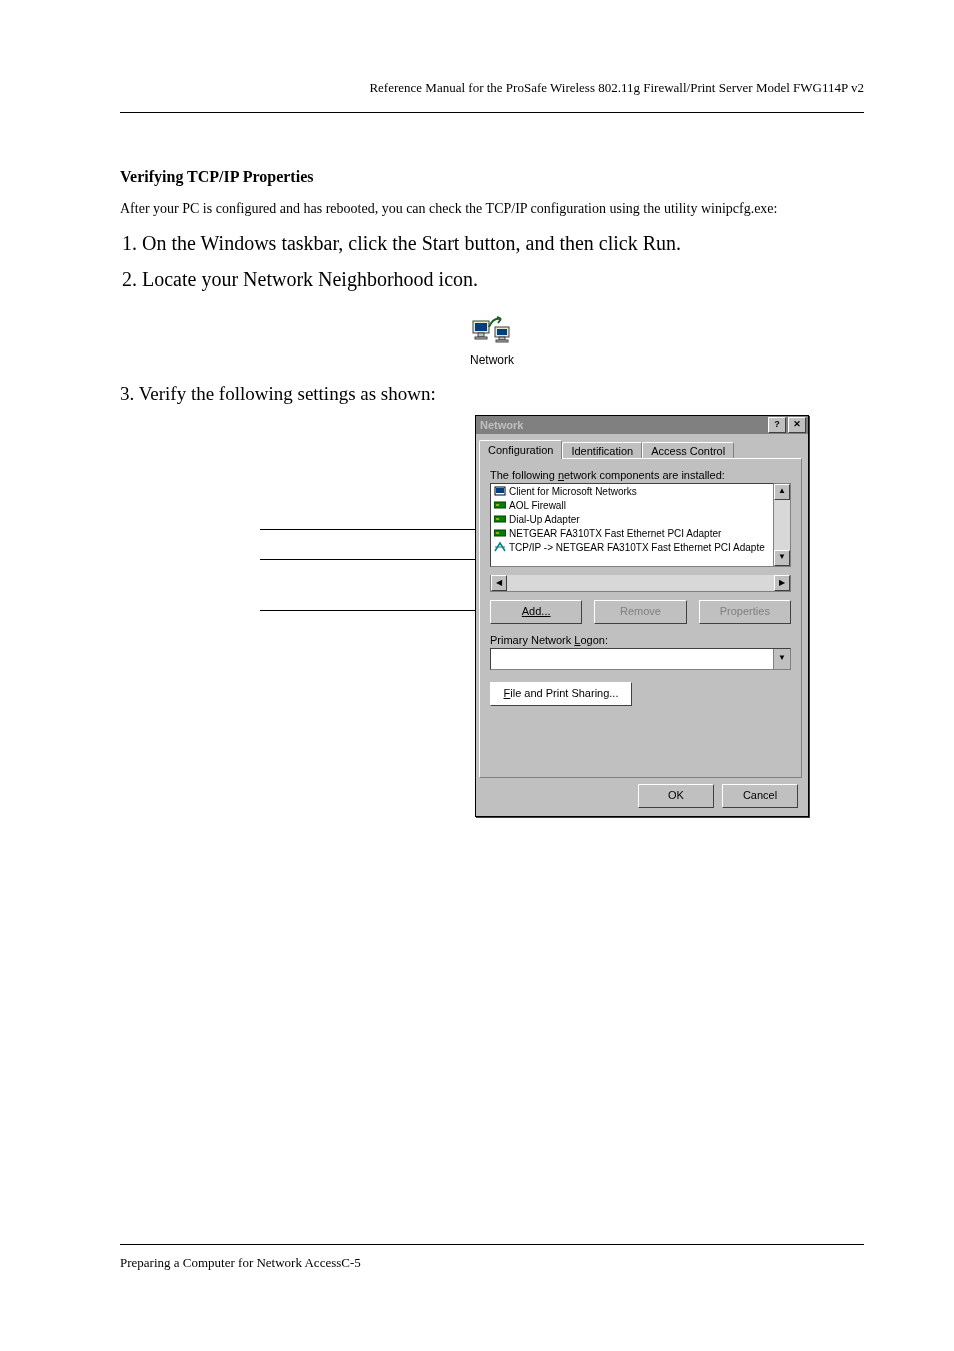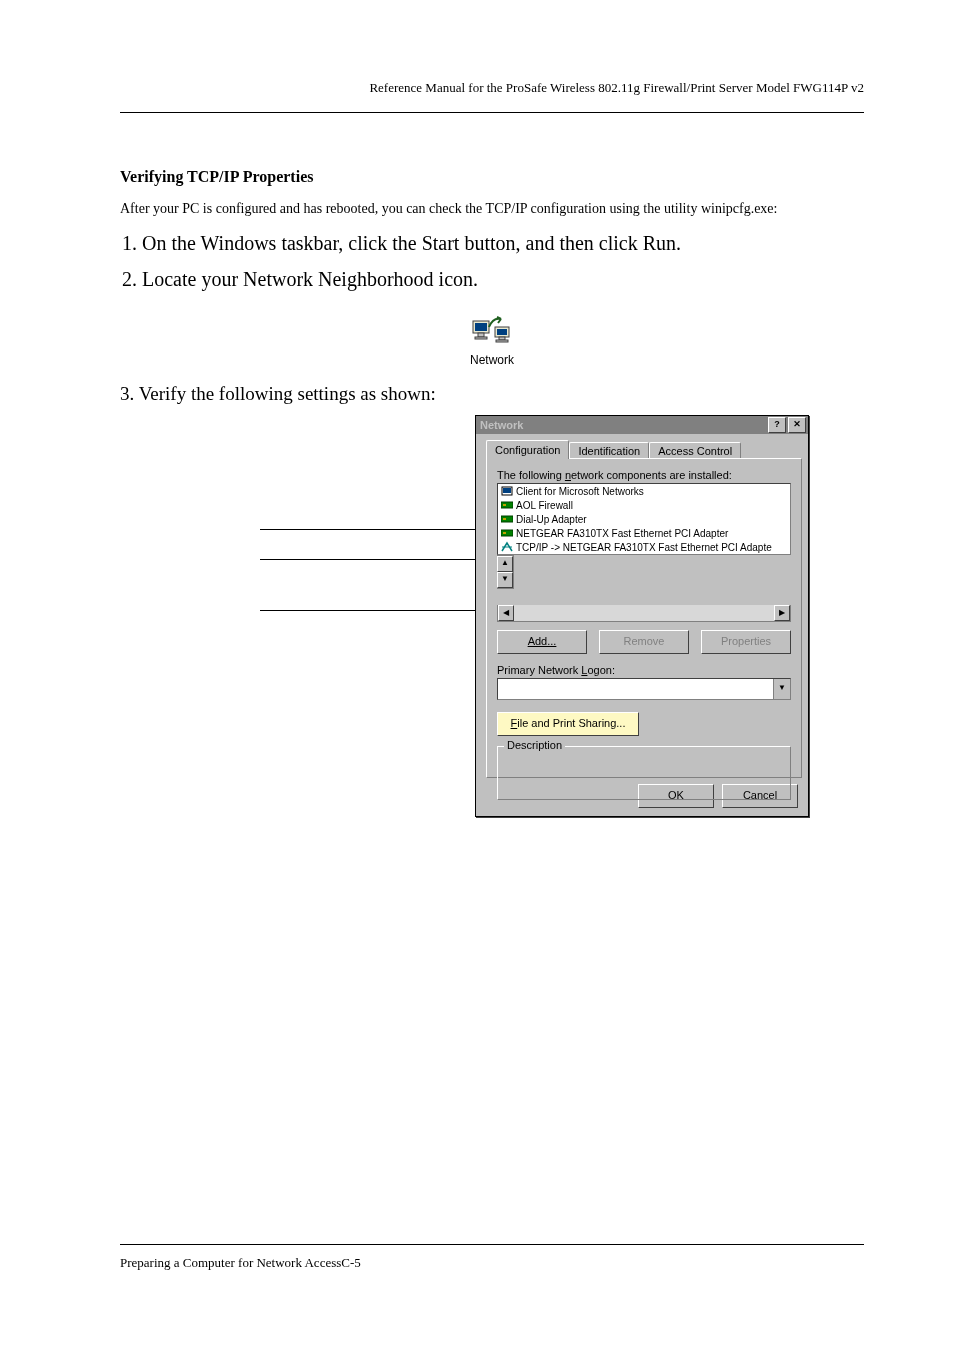--- a/index.html
+++ b/index.html
@@ -117,21 +117,21 @@
     border-bottom-color: #404040;
     margin-left: 2px;
     font-size: 9px;
     line-height: 12px;
     text-align: center;
     color: #000;
     font-weight: bold;
     font-family: Arial, sans-serif;
   }
   .dialog-body {
-    padding: 4px 6px 6px 10px;
+    padding: 4px 6px 6px 3px;
   }
   .tabstrip {
     display: flex;
     align-items: flex-end;
     height: 20px;
     position: relative;
     margin-bottom: 0;
   }
   .tab {
     border: 1px solid #808080;
@@ -163,22 +163,21 @@
     box-sizing: border-box;
     position: relative;
   }
   .label {
     font-size: 11px;
     margin-bottom: 2px;
   }
   .underline-accel { text-decoration: underline; }
   .listbox-wrap {
     display: flex;
-    margin-bottom: 16px;
-    flex-direction: column;
+    margin-bottom: 8px;
   }
   .listbox {
     background: #fff;
     border: 1px solid #808080;
     border-top-color: #404040;
     border-left-color: #404040;
     height: 82px;
     flex: 1;
     overflow: hidden;
     font-size: 10px;
@@ -258,21 +257,21 @@
     width: 16px;
     background:#c0c0c0;
     border-left:1px solid #808080;
     text-align:center;
     font-size:8px;
     line-height:18px;
   }
   .fps-btn {
     width: 140px;
     height: 22px;
-    background: #fef9c3;
+    background: #ffffff;
     border: 1px solid #fff;
     border-right-color: #404040;
     border-bottom-color: #404040;
     font-size: 11px;
     text-align: center;
     line-height: 20px;
     margin-bottom: 10px;
   }
   .groupbox {
     border: 1px solid #808080;
@@ -437,23 +436,20 @@
           <div class="label">
             <span>Primary Network </span><span class="underline-accel">L</span><span>ogon:</span>
           </div>
           <div class="combo">
             <div class="txt"></div>
             <div class="drop">▼</div>
           </div>
 
           <div class="fps-btn"><span style="text-decoration:underline">F</span>ile and Print Sharing...</div>
 
-          <div class="groupbox">
-            <div class="legend">Description</div>
-          </div>
         </div>
         <div class="dlg-buttons">
           <div class="btn">OK</div>
           <div class="btn">Cancel</div>
         </div>
       </div>
     </div>
   </div>
 
   <div class="page-footer">

